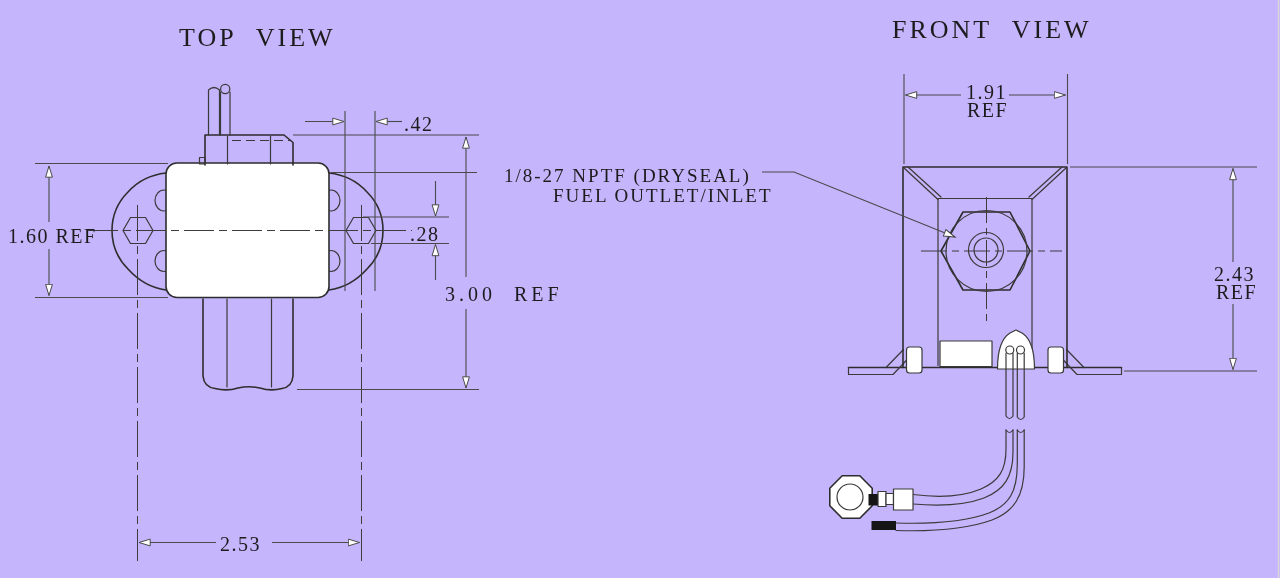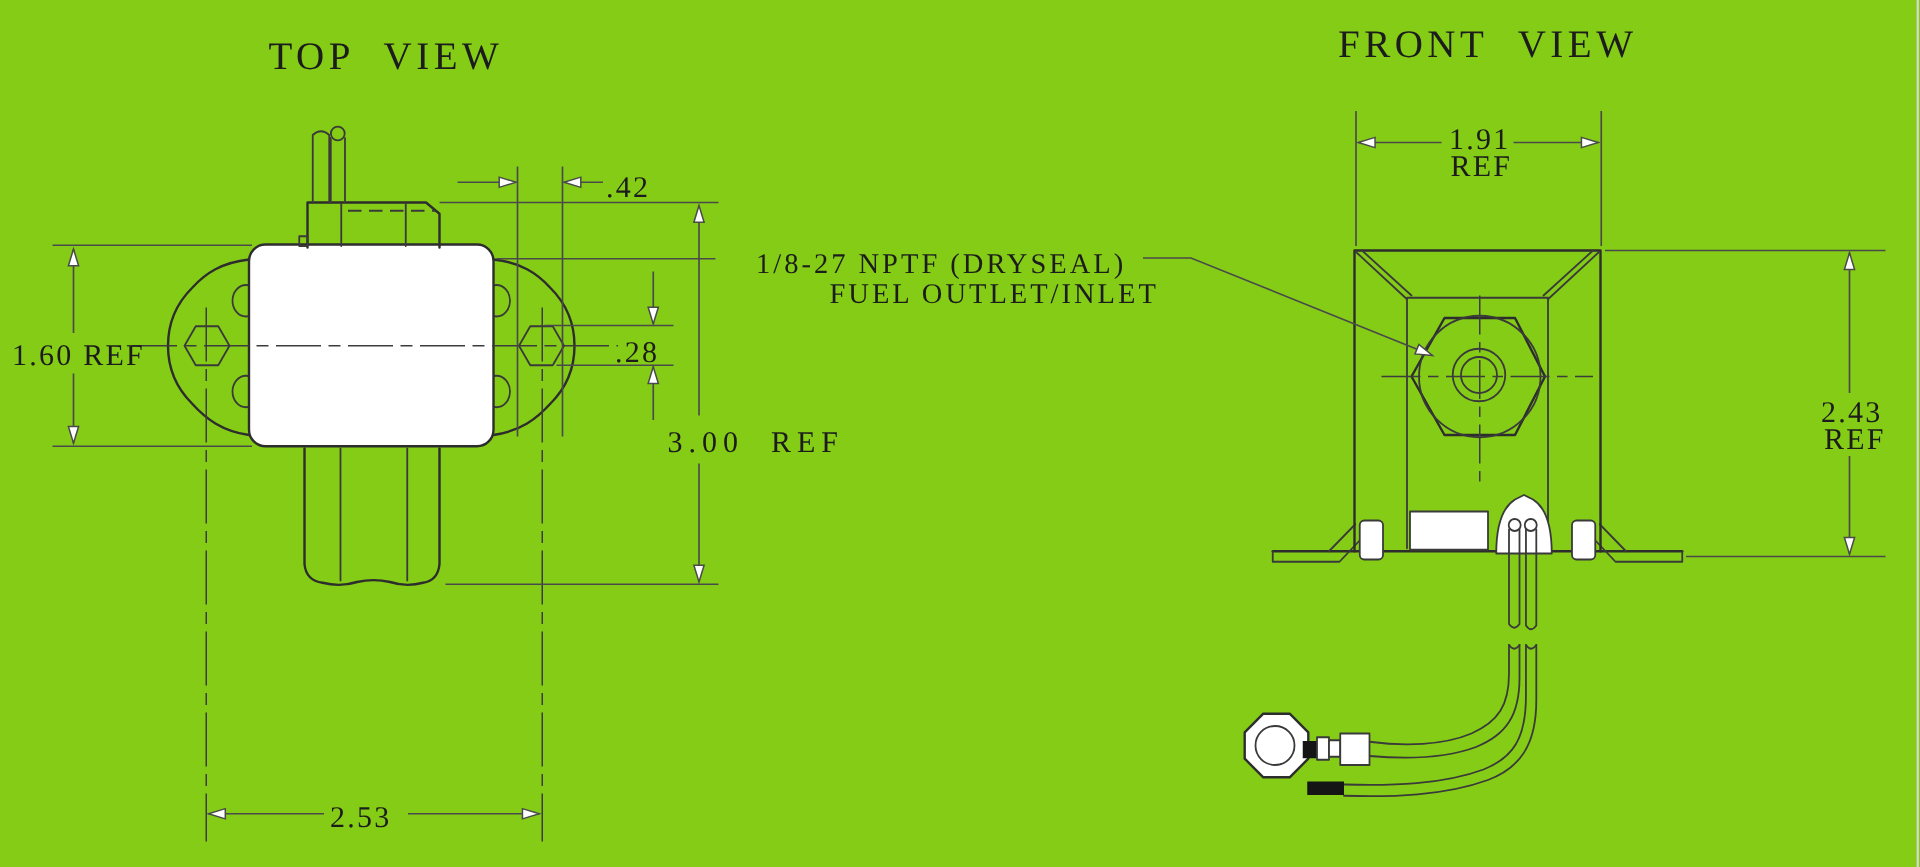--- a/index.html
+++ b/index.html
@@ -1,16 +1,16 @@
 <!DOCTYPE html>
 <html><head>
 <meta charset="utf-8">
 <style>
   html,body{margin:0;padding:0;background:#ffffff;}
-  .stage{position:relative;width:1280px;height:578px;background:#84cc16;overflow:hidden;}
+  .stage{position:relative;width:1280px;height:578px;background:#c4b5fd;overflow:hidden;}
   svg{display:block;}
   
   .geo{fill:none;stroke:#2d2d2d;stroke-width:1.6;stroke-linecap:round;stroke-linejoin:round;}
   .geo-thin{fill:none;stroke:#3a3a3a;stroke-width:1.2;stroke-linecap:round;stroke-linejoin:round;}
   .fillw{fill:#ffffff;}
   .fillk{fill:#151515;stroke:none;}
   .cl{fill:none;stroke:#3c3c3c;stroke-width:1;}
   .dim{fill:none;stroke:#4a4a4a;stroke-width:1.1;}
   .hid{fill:none;stroke:#3a3a3a;stroke-width:1.2;stroke-dasharray:9 5;}
   text{font-family:"Liberation Serif","DejaVu Serif",serif;fill:#1c1c1c;}

